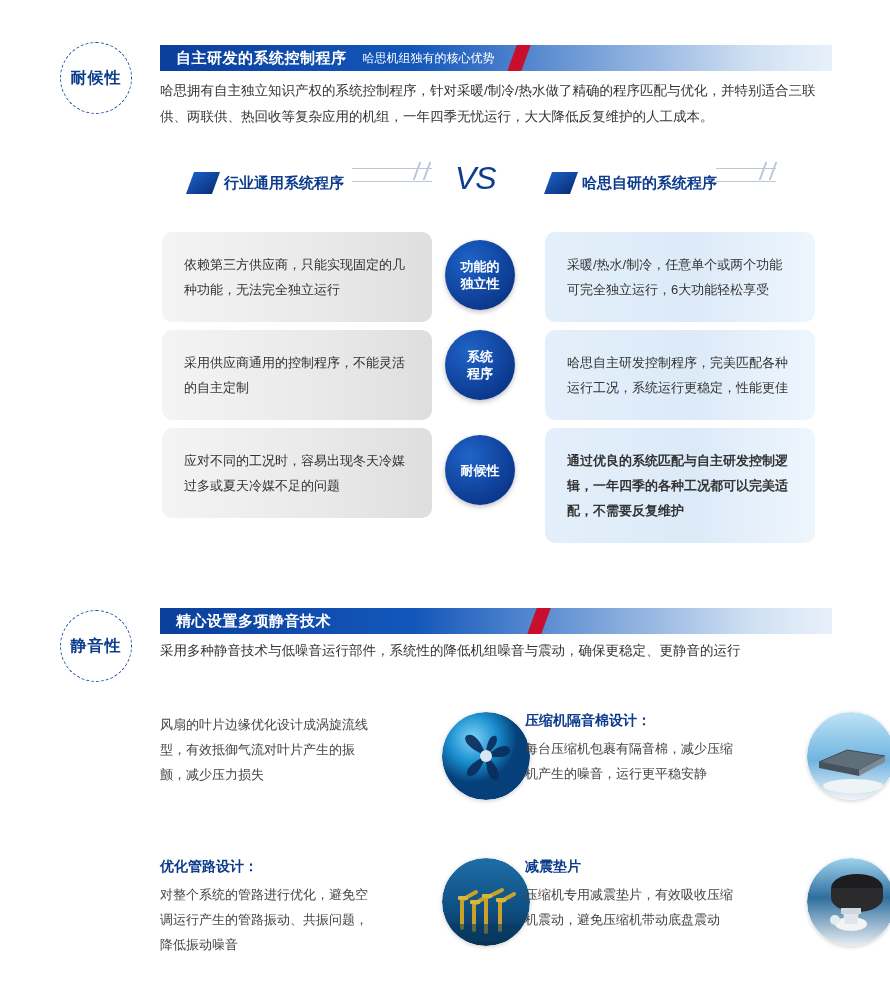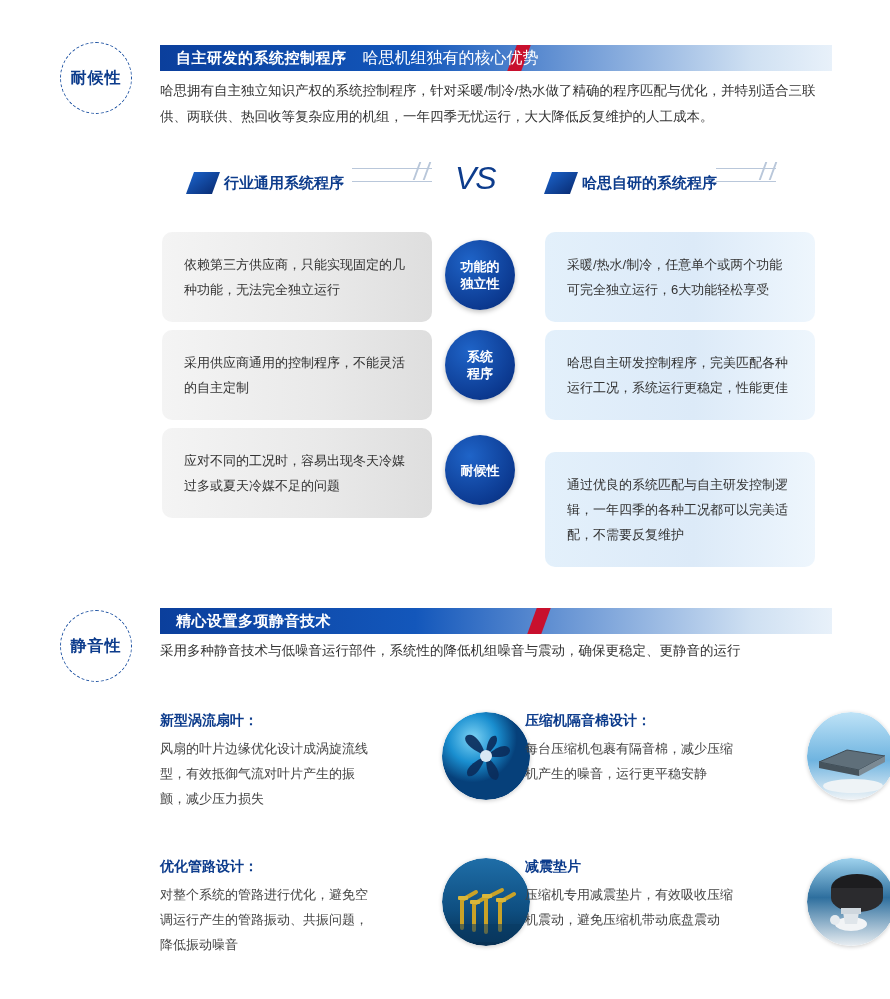--- a/index.html
+++ b/index.html
@@ -47,21 +47,21 @@
     font-size: 15px;
     font-weight: bold;
     margin-left: 16px;
     letter-spacing: 0.5px;
     white-space: nowrap;
     text-align: center;
   }
   .sh-sub {
     position: relative;
     color: #fff;
-    font-size: 16px;
+    font-size: 12px;
     margin-left: 16px;
     white-space: nowrap;
   }
   .sh-accent {
     position: absolute;
     top: 0; height: 26px; width: 14px;
     background: #c8102e;
     transform: skewX(-20deg);
   }
 
@@ -227,36 +227,35 @@
 <div class="cmp-badge" style="top:330px;">
   <span>系统</span>
   <span>程序</span>
 </div>
 <div class="cmp-right" style="top:330px;">哈思自主研发控制程序，完美匹配各种运行工况，系统运行更稳定，性能更佳</div>
 
 <div class="cmp-left" style="top:428px;">应对不同的工况时，容易出现冬天冷媒过多或夏天冷媒不足的问题</div>
 <div class="cmp-badge" style="top:435px;">
   <span>耐候性</span>
 </div>
-<div class="cmp-right" style="top:452px;">通过优良的系统匹配与自主研发控制逻辑，一年四季的各种工况都可以完美适配，不需要反复维护</div>
+<div class="cmp-right" style="top:428px;font-weight:bold;">通过优良的系统匹配与自主研发控制逻辑，一年四季的各种工况都可以完美适配，不需要反复维护</div>
 
 <div class="badge-circle" id="badge-2">
   <span>静音性</span>
 </div>
 
 <div class="section-header" id="header-2">
   <div class="sh-bar"></div>
   <div class="sh-accent"></div>
   <div class="sh-text">精心设置多项静音技术</div>
 </div>
 
 <div class="body-text" id="para-2">采用多种静音技术与低噪音运行部件，系统性的降低机组噪音与震动，确保更稳定、更静音的运行</div>
 
 <div class="feat" style="left:160px; top:712px;">
-  <div class="feat-title">新型涡流扇叶：</div>
   <div class="feat-desc">风扇的叶片边缘优化设计成涡旋流线型，有效抵御气流对叶片产生的振颤，减少压力损失</div>
   <div class="feat-img">
     <svg viewBox="0 0 88 88" width="88" height="88">
       <defs>
         <radialGradient id="g1" cx="35%" cy="30%">
           <stop offset="0%" stop-color="#7fd4f5"></stop>
           <stop offset="55%" stop-color="#1a8fd0"></stop>
           <stop offset="100%" stop-color="#06407a"></stop>
         </radialGradient>
       </defs>

